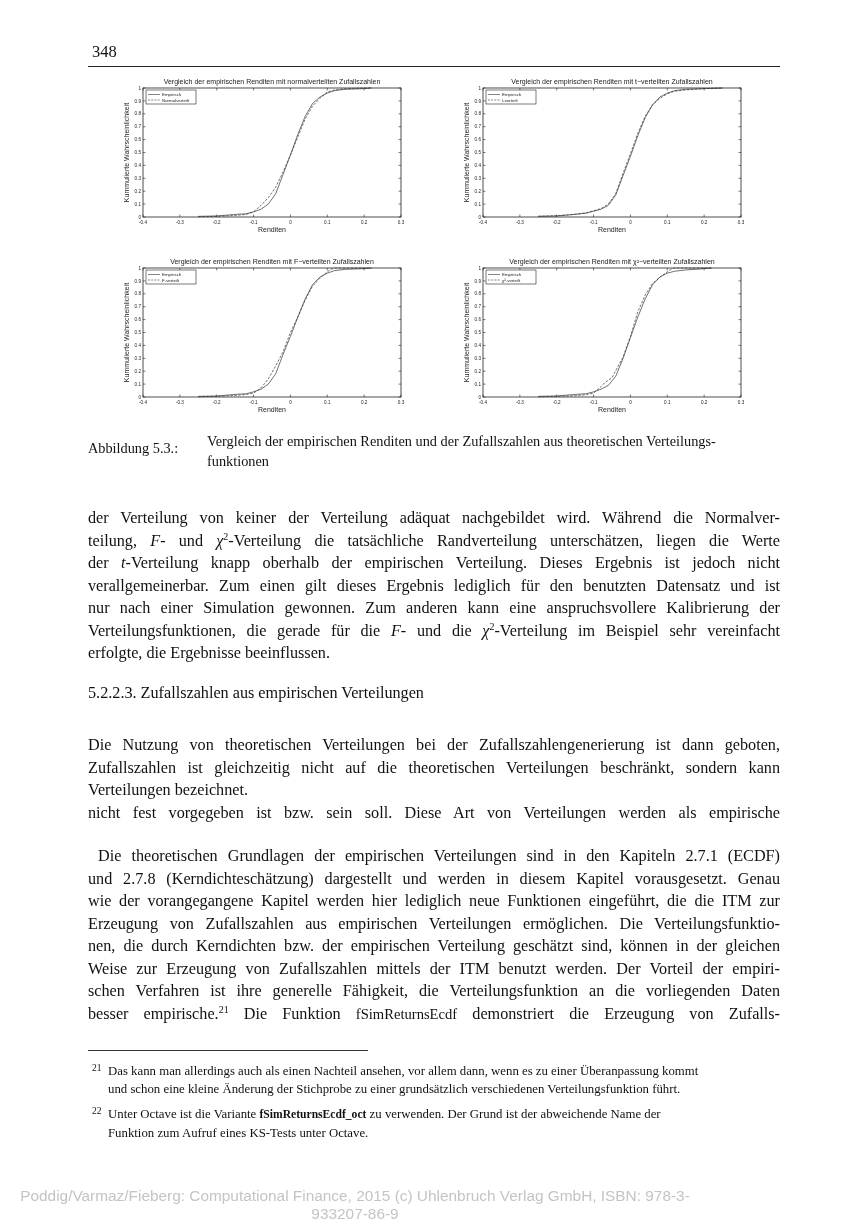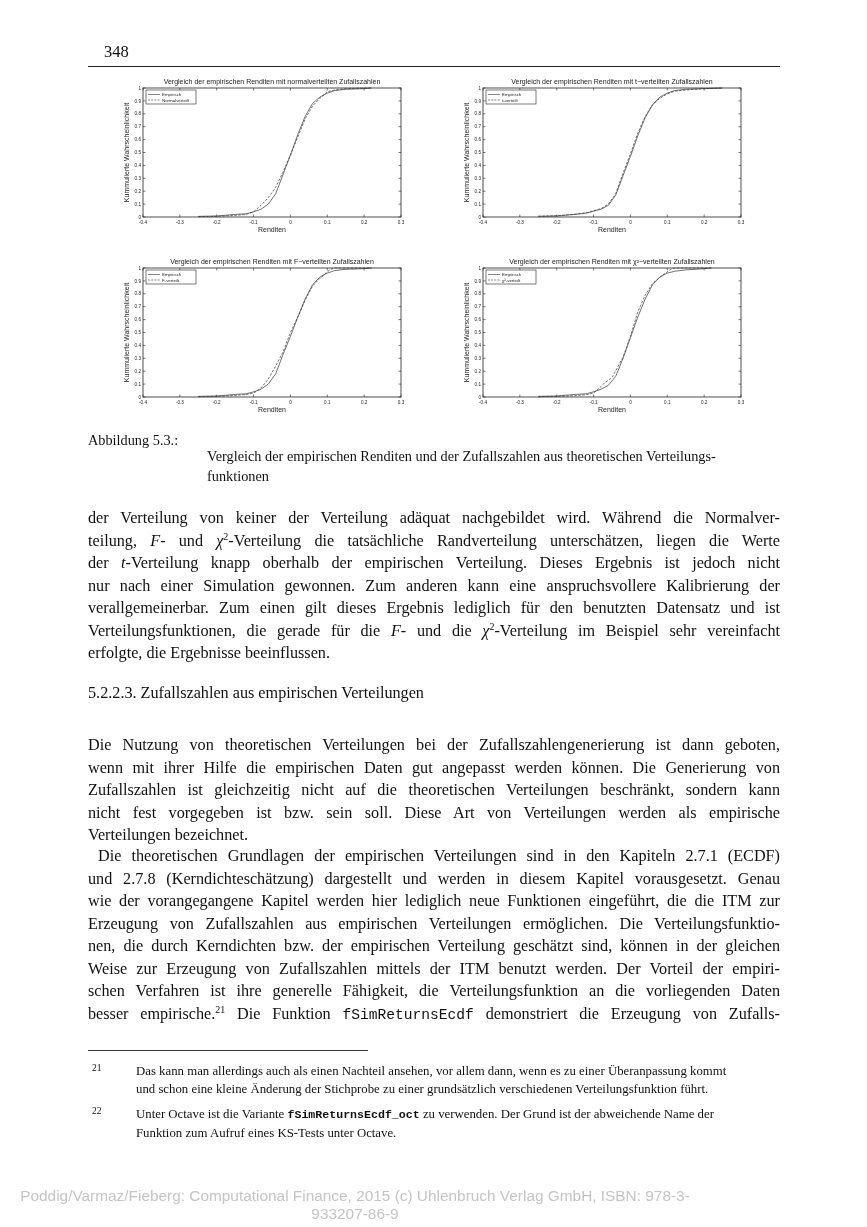--- a/index.html
+++ b/index.html
@@ -1,37 +1,37 @@
 <!DOCTYPE html>
 <html><head>
 <meta charset="utf-8">
 <style>
   html, body { margin: 0; padding: 0; background: #ffffff; }
   body { width: 867px; height: 1227px; position: relative; overflow: hidden;
          font-family: "Liberation Serif", serif; color: #111; }
   .abs { position: absolute; }
   .runhead { left: 88px; top: 42px; width: 692px; height: 24px; font-size: 16.5px; }
-  .runhead .pnum { position: absolute; left: 16px; top: 0; }
+  .runhead .pnum { position: absolute; left: 4px; top: 0; }
   .runhead .chap { position: absolute; right: 0; top: 0; }
   .runhead-rule { left: 88px; top: 66px; width: 692px; height: 0; border-top: 1px solid #222; }
   svg.chart { position: absolute; overflow: visible; }
   svg.chart text { font-family: "Liberation Sans", sans-serif; fill: #222; }
   .caption { left: 88px; top: 430px; width: 700px; font-size: 14.3px; line-height: 20px; }
-  .caption .lbl { position: absolute; left: 0; top: 0; }
-  .caption .txt { position: absolute; left: 119px; top: 16px; width: 580px; }
+  .caption .lbl { position: absolute; left: 0; top: 8px; }
+  .caption .txt { position: absolute; left: 119px; top: 1px; width: 580px; }
   .para { left: 88px; width: 692px; font-size: 16.2px; line-height: 22.5px; text-align: justify; }
   .para .line { display: block; text-align: justify; text-align-last: justify; white-space: nowrap; }
   .para .line.last { text-align-last: left; font-family: Liberation Serif, serif; }
   .heading { left: 88px; top: 684px; font-size: 16.2px; font-weight: normal; }
-  .mono { font-family: Liberation Mono, monospace; font-size: 14.6px; }
+  .mono { font-family: Liberation Serif, serif; font-size: 14.6px; }
   sup { font-size: 10px; line-height: 0; }
   .fnrule { left: 88px; top: 1050px; width: 280px; border-top: 1px solid #333; }
   .fn { left: 88px; width: 692px; font-size: 12.8px; line-height: 18px; }
   .fn .num { position: absolute; left: 4px; top: -3px; font-size: 9.5px; }
-  .fn .body { position: absolute; left: 20px; top: 0; width: 672px; margin-left: 28px; }
+  .fn .body { position: absolute; left: 20px; top: 0; width: 672px; }
   .fn .line { display: block; white-space: nowrap; }
   .fn .mono { font-size: 11.6px; font-weight: bold; }
   .watermark { left: 0; top: 1187px; width: 710px; text-align: center;
                font-family: "Liberation Sans", sans-serif; font-size: 15.4px; color: #c4c4c4; }
 </style>
 </head>
 <body>
 
 <div class="abs runhead">
   <span class="pnum">348</span>
@@ -324,34 +324,33 @@
   <div class="txt">
     <span style="display:block;">Vergleich der empirischen Renditen und der Zufallszahlen aus theoretischen Verteilungs-</span>
     <span style="display:block;">funktionen</span>
   </div>
 </div>
 
 <div class="abs para" style="top:507px;">
   <span class="line">der Verteilung von keiner der Verteilung adäquat nachgebildet wird. Während die Normalver-</span>
   <span class="line"><span>teilung, </span><i>F</i><span>- und </span><i>χ</i><sup>2</sup><span>-Verteilung die tatsächliche Randverteilung unterschätzen, liegen die Werte</span></span>
   <span class="line"><span>der </span><i>t</i><span>-Verteilung knapp oberhalb der empirischen Verteilung. Dieses Ergebnis ist jedoch nicht</span></span>
+  <span class="line">verallgemeinerbar. Zum einen gilt dieses Ergebnis lediglich für den benutzten Datensatz und ist</span>
   <span class="line">nur nach einer Simulation gewonnen. Zum anderen kann eine anspruchsvollere Kalibrierung der</span>
-  <span class="line">verallgemeinerbar. Zum einen gilt dieses Ergebnis lediglich für den benutzten Datensatz und ist</span>
   <span class="line"><span>Verteilungsfunktionen, die gerade für die </span><i>F</i><span>- und die </span><i>χ</i><sup>2</sup><span>-Verteilung im Beispiel sehr vereinfacht</span></span>
   <span class="line last">erfolgte, die Ergebnisse beeinflussen.</span>
 </div>
 
 <div class="abs heading">5.2.2.3.  Zufallszahlen aus empirischen Verteilungen</div>
 
 <div class="abs para" style="top:710px;margin-top:24px;">
   <span class="line">Die Nutzung von theoretischen Verteilungen bei der Zufallszahlengenerierung ist dann geboten,</span>
-  <span class="line">wenn mit ihrer Hilfe die empirischen Daten gut angepasst werden können. Die Generierung von</span>
   <span class="line">Zufallszahlen ist gleichzeitig nicht auf die theoretischen Verteilungen beschränkt, sondern kann</span>
+  <span class="line last">Verteilungen bezeichnet.</span>
   <span class="line">nicht fest vorgegeben ist bzw. sein soll. Diese Art von Verteilungen werden als empirische</span>
-  <span class="line last">Verteilungen bezeichnet.</span>
 </div>
 
 <div class="abs para" style="top:845px;">
   <span class="line" style="text-indent:10px;">Die theoretischen Grundlagen der empirischen Verteilungen sind in den Kapiteln 2.7.1 (ECDF)</span>
   <span class="line">und 2.7.8 (Kerndichteschätzung) dargestellt und werden in diesem Kapitel vorausgesetzt. Genau</span>
   <span class="line">wie der vorangegangene Kapitel werden hier lediglich neue Funktionen eingeführt, die die ITM zur</span>
   <span class="line">Erzeugung von Zufallszahlen aus empirischen Verteilungen ermöglichen.  Die Verteilungsfunktio-</span>
   <span class="line">nen, die durch Kerndichten bzw. der empirischen Verteilung geschätzt sind, können in der gleichen</span>
   <span class="line">Weise zur Erzeugung von Zufallszahlen mittels der ITM benutzt werden. Der Vorteil der empiri-</span>
   <span class="line">schen Verfahren ist ihre generelle Fähigkeit, die Verteilungsfunktion an die vorliegenden Daten</span>

